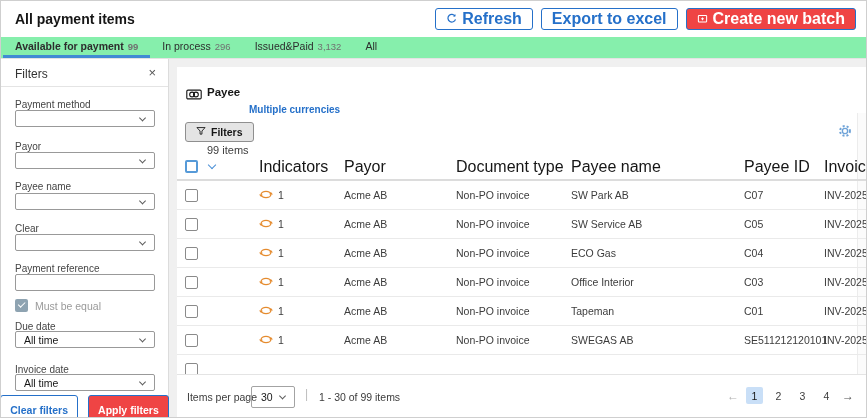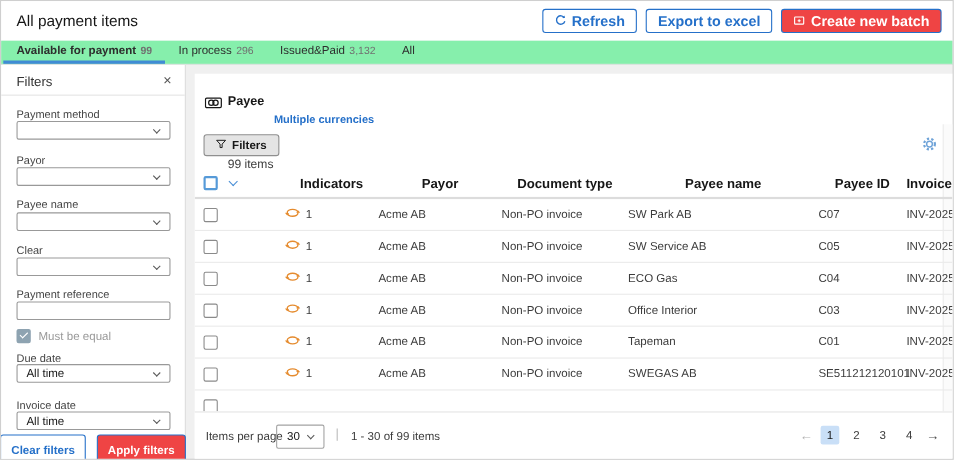--- a/index.html
+++ b/index.html
@@ -2,23 +2,23 @@
 <html><head>
 <meta charset="utf-8">
 <style>
   * { margin:0; padding:0; box-sizing:border-box; }
   html,body { width:867px; height:418px; }
   body { font-family:"Liberation Sans", sans-serif; background:#fff; color:#1a1a1a; }
   .frame { position:relative; width:867px; height:418px; border:1px solid #cfcfcf; background:#f0f0f0; overflow:hidden; }
 
   
   .topbar { position:absolute; top:0; left:0; right:0; height:36px; background:#fff; }
-  .page-title { position:absolute; left:14px; top:10px; font-size:14px; font-weight:400; color:#161616; }
+  .page-title { position:absolute; left:14px; top:10px; font-size:14px; font-weight:700; color:#161616; }
   .topbar-actions { position:absolute; right:10px; top:7px; display:flex; gap:8px; }
-  .btn { display:inline-flex; align-items:center; gap:5px; height:22px; padding:0 10px; border-radius:3px; font-size:13px; font-weight:700; cursor:pointer; white-space:nowrap; }
+  .btn { display:inline-flex; align-items:center; gap:5px; height:22px; padding:0 10px; border-radius:3px; font-size:16px; font-weight:700; cursor:pointer; white-space:nowrap; }
   .btn-outline { background:#fff; border:1px solid #2570c9; color:#2570c9; }
   .btn-primary { background:#ef4444; border:1px solid #2570c9; color:#fff; }
 
   
   .tabbar { position:absolute; top:36px; left:0; right:0; height:22px; background:#86efac; border-bottom:1px solid #e3e3e3; display:flex; padding-left:2px; }
   .tab { display:inline-flex; align-items:center; padding:0 12px; font-size:10.5px; color:#2d2d2d; cursor:pointer; border-bottom:3px solid transparent; }
   .tab .count { font-size:9.5px; color:#707070; margin-left:4px; }
   .tab.active { font-weight:700; border-bottom-color:#418bd4; }
 
   
@@ -43,21 +43,21 @@
   .total-label { position:absolute; left:30px; top:19px; font-size:11.5px; font-weight:700; color:#161616; }
   .items-count { position:absolute; left:30px; top:37px; font-size:11px; color:#3d3d3d;margin-top:40px; }
   .currencies-link { position:absolute; left:72px; top:37px; font-size:10px; font-weight:700; color:#2570c9; cursor:pointer; }
   .filters-btn { position:absolute; left:8px; top:55px; display:inline-flex; align-items:center; gap:5px; height:20px; padding:0 10px; background:#e4e4e4; border:1px solid #8f8f8f; border-radius:3px; font-size:10.5px; font-weight:700; color:#161616; cursor:pointer; }
   .gear-btn { position:absolute; right:14px; top:57px; cursor:pointer; }
   .scroll-strip { position:absolute; right:0; top:46px; bottom:43px; width:9px; background:#fbfbfb; border-left:1px solid #ececec; }
 
   
   .table { position:absolute; top:87px; left:0; right:0; bottom:43px; overflow:hidden; }
   .trow, .thead { display:grid; grid-template-columns:82px 85px 112px 115px 173px 80px 1fr; align-items:center; }
-  .thead { height:27px; border-bottom:2px solid #dcdcdc; font-size:12px; font-weight:700; color:#161616;text-align:center; }
+  .thead { height:27px; border-bottom:2px solid #dcdcdc; font-size:16px; font-weight:400; color:#161616; }
   .trow { height:29px; border-bottom:1px solid #eaeaea; font-size:10.5px; color:#3c3c3c; }
   .cell-sel { display:flex; align-items:center; gap:11px; padding-left:8px; }
   .cb { width:13px; height:13px; border:1px solid #8a8a8a; border-radius:2px; background:#fff; cursor:pointer; }
   .cb-blue { border:2px solid #569ad8; }
   .hchev { width:6px; height:6px; border-right:1.6px solid #4a8fd6; border-bottom:1.6px solid #4a8fd6; transform:rotate(45deg); margin-top:-3px; cursor:pointer; }
   .ind-cell { display:flex; align-items:center; gap:5px; }
   .cell-clip { white-space:nowrap; overflow:hidden; }
   .partial-row { height:19px; overflow:hidden; display:flex; padding-left:8px; }
   .partial-row .cb { margin-top:8px; }
 

